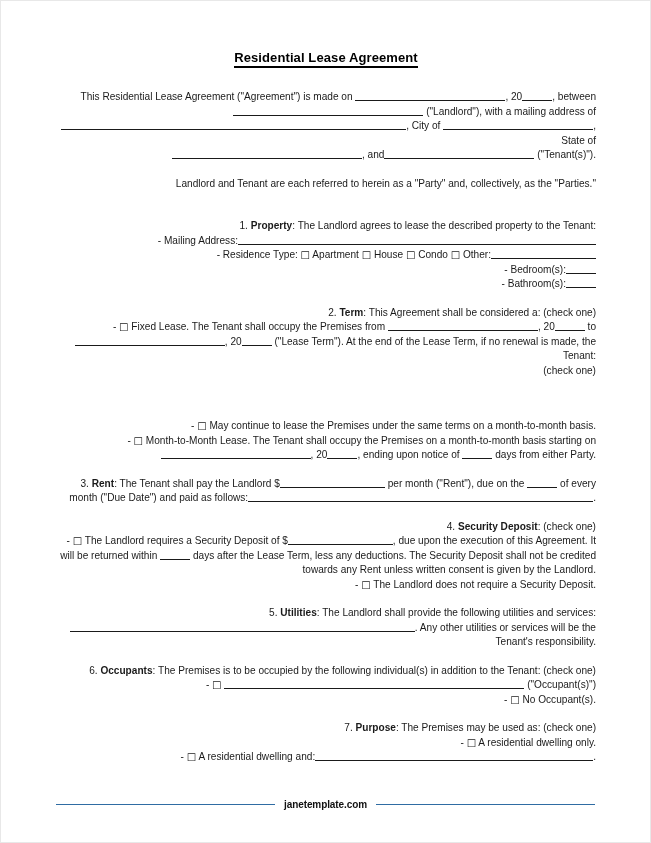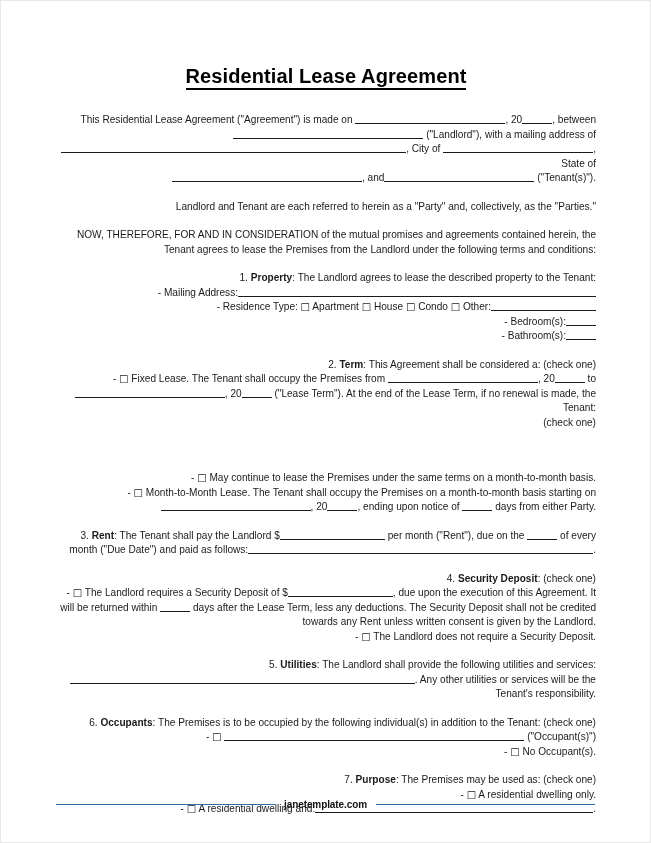--- a/index.html
+++ b/index.html
@@ -19,24 +19,24 @@
     color: #1a1a1a;
   }
   .content {
     position: absolute;
     left: 55px;
     top: 0;
     width: 540px;
   }
   .doc-title {
     text-align: center;
-    font-size: 20px;
+    font-size: 13px;
     font-weight: bold;
     letter-spacing: 0.1px;
-    padding-top: 64px;
+    padding-top: 49px;
     color: #000;
   }
   .doc-title span {
     border-bottom: 2px solid #000;
     padding-bottom: 1px;
   }
   .para {
     font-size: 10.1px;
     line-height: 14.5px;
     margin-top: 0;
@@ -118,21 +118,20 @@
       <span class="ul w-2xl"></span><span>, and</span><span class="ul w-xl"></span>
       <span>("Tenant(s)").</span>
     </div>
 
     <div class="block-gap-md"></div>
 
     <div class="para">Landlord and Tenant are each referred to herein as a "Party" and, collectively, as the "Parties."</div>
 
     <div class="block-gap-md"></div>
 
-    <div class="para">NOW, THEREFORE, FOR AND IN CONSIDERATION of the mutual promises and agreements contained herein, the Tenant agrees to lease the Premises from the Landlord under the following terms and conditions:</div>
 
     <div class="block-gap-md"></div>
 
     <div class="para">
       <span>1.</span>
       <span class="sec-head">Property</span><span>: The Landlord agrees to lease the described property to the Tenant:</span>
     </div>
     <div class="para item">
       <span>- Mailing Address:</span><span class="ul w-7xl"></span>
     </div>

